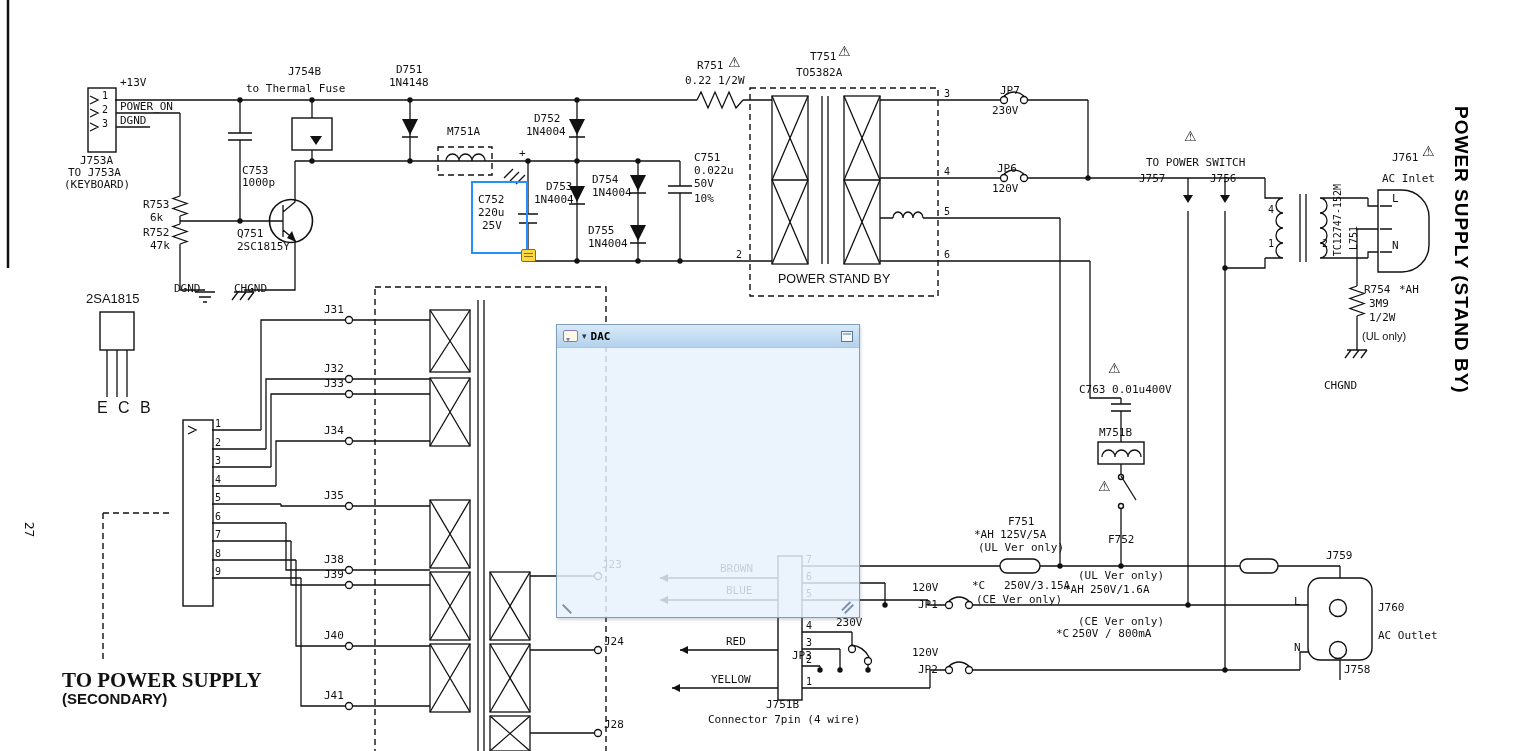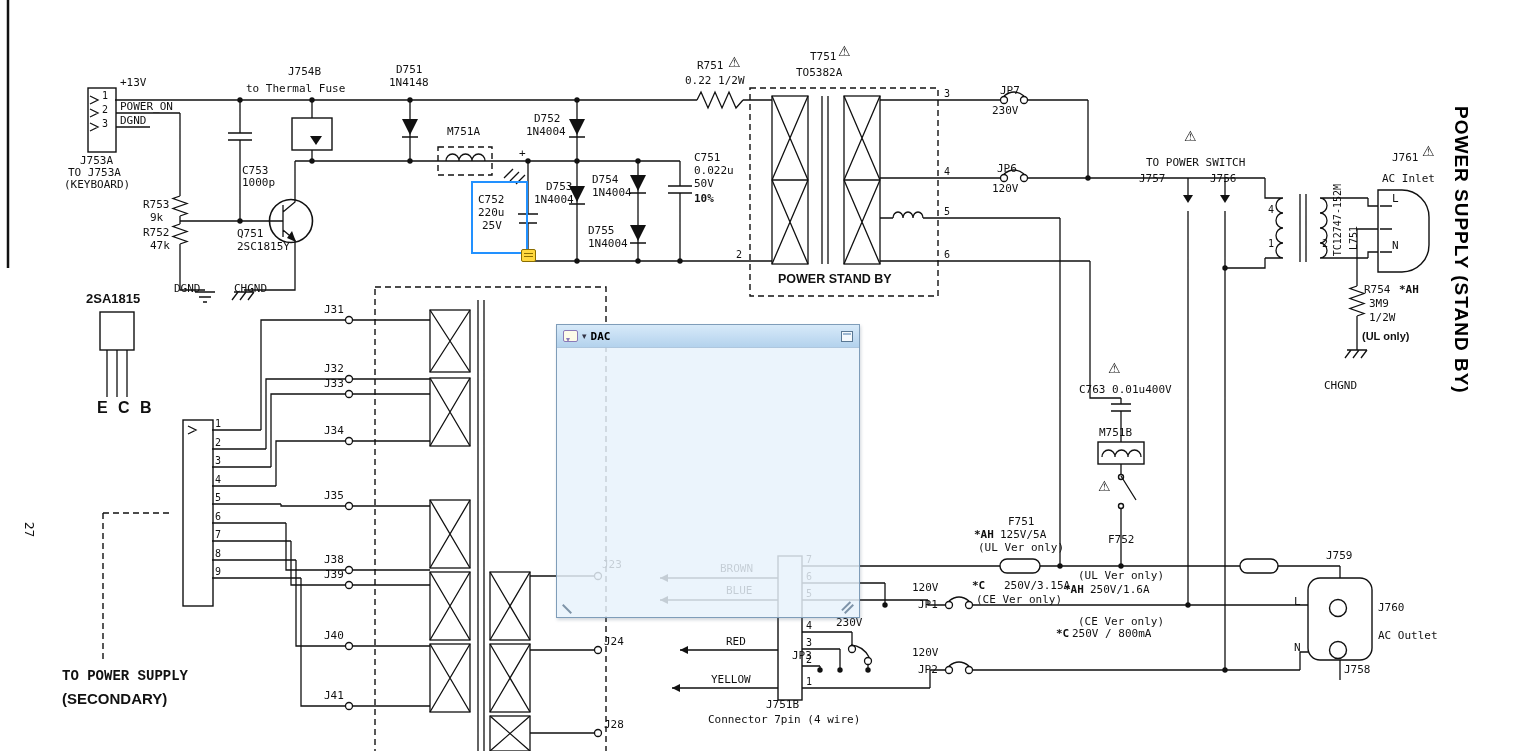--- a/index.html
+++ b/index.html
@@ -1,28 +1,28 @@
 <!DOCTYPE html>
 <html><head>
 <meta charset="utf-8">
 <style>
   *{margin:0;padding:0;box-sizing:border-box}
   html,body{width:1519px;height:751px;background:#fff;overflow:hidden;position:relative;
     font-family:"DejaVu Sans Mono",monospace;color:#111}
   svg.schem{position:absolute;left:0;top:0;z-index:1}
   .t{position:absolute;font-size:11px;line-height:1.1;white-space:pre;z-index:2;color:#111}
   .sm{font-size:10px}
-  .b{font-weight:bold}
+  .b{font-weight:normal}
   .sans{font-family:"Liberation Sans",sans-serif}
   .warn{position:absolute;font-size:14px;z-index:2;font-family:"DejaVu Sans",sans-serif;color:#111}
   .vflip{writing-mode:vertical-rl;transform:rotate(180deg);font-size:10px}
   .vtitle{position:absolute;left:1450px;top:106px;writing-mode:vertical-rl;z-index:2;
     font-family:"Liberation Sans",sans-serif;font-weight:bold;font-size:19px;letter-spacing:1px;color:#000}
   .pagenum{position:absolute;left:22px;top:522px;font-size:13px;transform:rotate(90deg);z-index:2}
-  .blk1{position:absolute;left:62px;top:668px;font-family:Liberation Mono, monospace;font-weight:bold;font-size:14px;z-index:2}
+  .blk1{position:absolute;left:62px;top:668px;font-family:Liberation Serif, serif;font-weight:bold;font-size:21px;z-index:2}
   .blk2{position:absolute;left:62px;top:690px;font-family:"Liberation Sans",sans-serif;font-weight:bold;font-size:15px;z-index:2}
   .ecb{letter-spacing:3px}
   
   .hl{position:absolute;left:471px;top:181px;width:57px;height:73px;border:2px solid #2291ff;z-index:3;background:transparent}
   .marker{position:absolute;left:521px;top:249px;width:15px;height:13px;background:#ffd840;border:1px solid #8a6d00;border-radius:2px;z-index:3}
   .marker::after{content:"";position:absolute;left:2px;top:3px;width:9px;height:1px;background:#8a6d00;box-shadow:0 3px 0 #8a6d00}
   
   .popup{position:absolute;left:556px;top:324px;width:304px;height:294px;z-index:5;
     border:1px solid #7f9db9;background:rgba(231,242,251,.84);box-shadow:1px 2px 3px rgba(80,100,125,.25)}
   .popup-header{height:23px;display:flex;align-items:center;gap:4px;padding:0 6px;
@@ -263,21 +263,21 @@
 <span class="t" style="left:592px;top:187px">1N4004</span>
 <span class="t" style="left:588px;top:225px">D755</span>
 <span class="t" style="left:588px;top:238px">1N4004</span>
 <span class="t" style="left:478px;top:194px">C752</span>
 <span class="t" style="left:478px;top:207px">220u</span>
 <span class="t" style="left:482px;top:220px">25V</span>
 <span class="t" style="left:519px;top:148px">+</span>
 <span class="t" style="left:237px;top:228px">Q751</span>
 <span class="t" style="left:237px;top:241px">2SC1815Y</span>
 <span class="t" style="left:143px;top:199px">R753</span>
-<span class="t" style="left:150px;top:212px">9k</span>
+<span class="t" style="left:150px;top:212px">6k</span>
 <span class="t" style="left:143px;top:227px">R752</span>
 <span class="t" style="left:150px;top:240px">47k</span>
 <span class="t" style="left:174px;top:283px">DGND</span>
 <span class="t" style="left:234px;top:283px">CHGND</span>
 
 <span class="t b sans" style="left:86px;top:292px;font-size:13px">2SA1815</span>
 <span class="t b sans ecb" style="left:97px;top:399px;font-size:16px">E C B</span>
 
 <span class="t" style="left:694px;top:152px">C751</span>
 <span class="t" style="left:694px;top:165px">0.022u</span>

